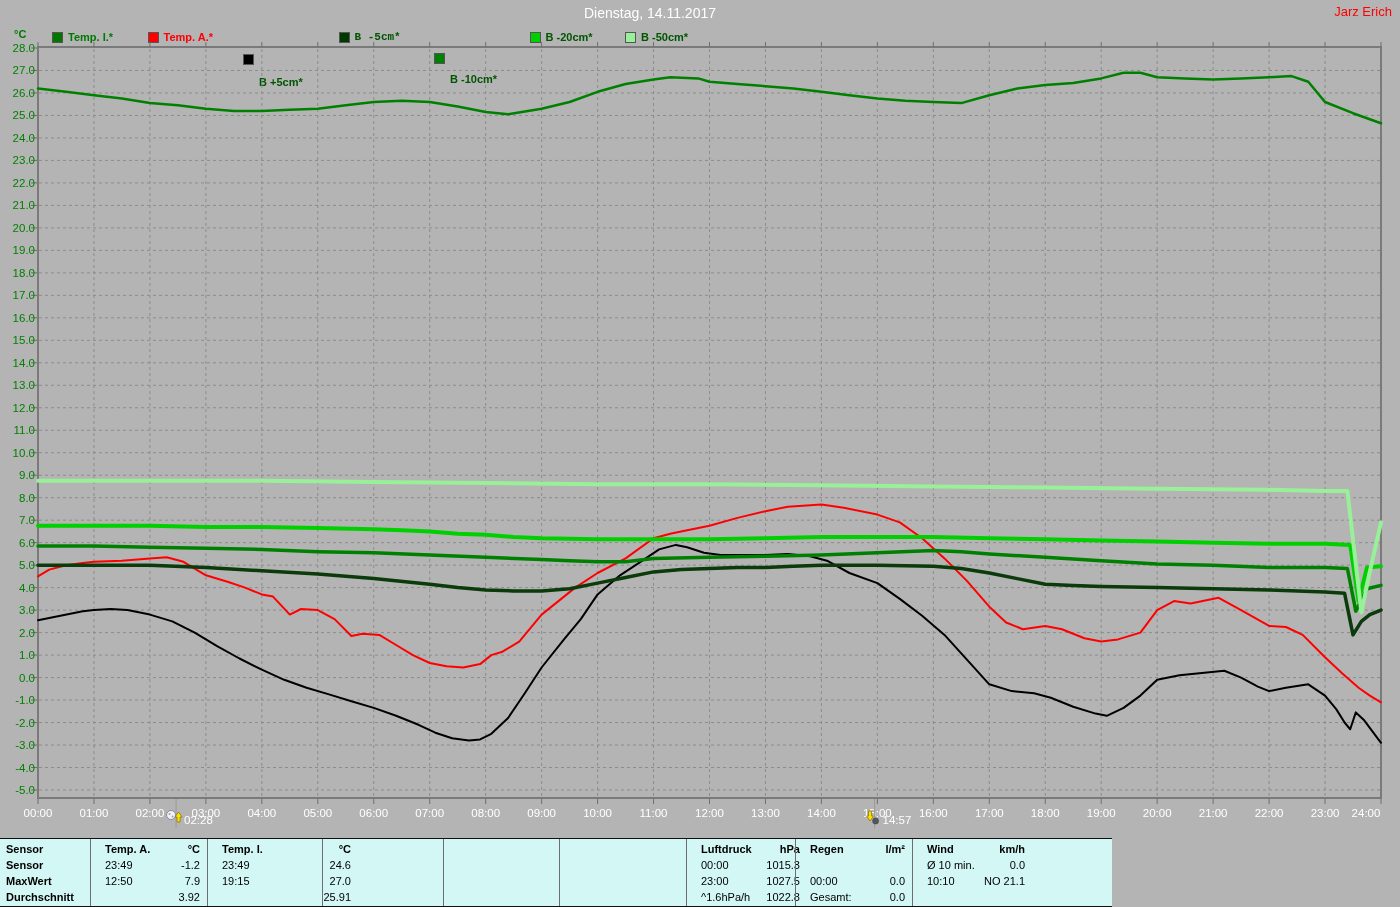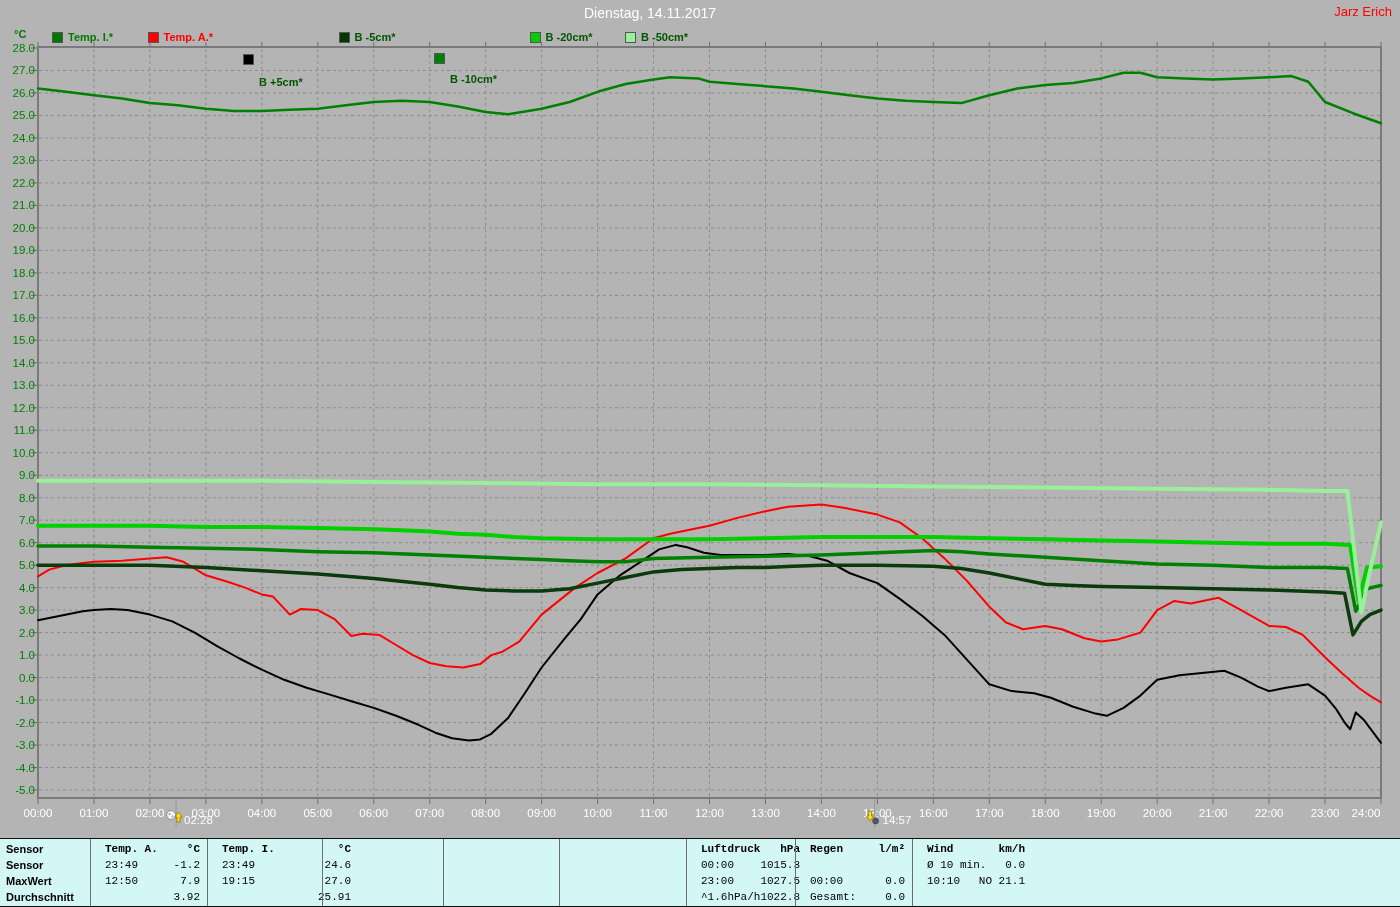--- a/index.html
+++ b/index.html
@@ -5,24 +5,24 @@
   html,body{margin:0;padding:0;}
   body{width:1400px;height:907px;background:#b4b4b4;position:relative;overflow:hidden;
        font-family:"Liberation Sans",sans-serif;-webkit-font-smoothing:none;}
   .title{position:absolute;top:5px;left:0;width:1300px;text-align:center;color:#ffffff;font-size:14px;}
   .user{position:absolute;top:4px;right:8px;color:#ff0000;font-size:13px;}
   .unit-label{position:absolute;top:28px;left:14px;color:#007a00;font-size:11px;font-weight:bold;}
   #legend{position:absolute;top:29px;left:52px;height:14px;}
   .leg-item{position:absolute;top:2px;display:flex;align-items:center;font-size:11px;font-weight:bold;white-space:nowrap;}
   .leg-sq{width:9px;height:9px;display:inline-block;margin-right:5px;border:1px solid #555;}
   #chart{position:absolute;top:0;left:0;}
-  .stats{position:absolute;top:838px;left:0;width:1400px;height:67px;background:#d2f7f5;
+  .stats{position:absolute;top:838px;left:0;width:1112px;height:67px;background:#d2f7f5;
          border-top:1px solid #101010;border-bottom:1px solid #101010;font-size:11px;color:#000;}
   .st-col{position:absolute;top:0;height:67px;}
-  .st-col.bordered{border-left:1px solid #6e6e6e;font-family:Liberation Mono, monospace;}
+  .st-col.bordered{border-left:1px solid #6e6e6e;}
   .st-row{position:absolute;left:0;right:0;height:16px;line-height:16px;white-space:nowrap;}
   .st-left{position:absolute;left:14px;}
   .st-right{position:absolute;right:8px;}
   .st-head{font-weight:bold;}
   .row-label{position:absolute;left:6px;font-weight:bold;}
 </style>
 </head>
 <body>
 
 <div class="title">Dienstag, 14.11.2017</div>
@@ -34,21 +34,21 @@
       <span style="color: rgb(0, 122, 0);">Temp. I.*</span>
     </div>
     <div class="leg-item" style="left: 95.5px;">
       <span class="leg-sq" style="background: rgb(255, 0, 0);"></span>
       <span style="color: rgb(255, 0, 0);">Temp. A.*</span>
     </div>
     <div class="leg-item" style="left: 191px;">
       <span class="leg-sq" style="background: rgb(0, 0, 0);"></span>
       <span style="color: rgb(0, 85, 0); margin-top: 45px;">B +5cm*</span>
     </div>
-    <div class="leg-item" style="left: 286.5px;">
+    <div class="leg-item" style="left: 286.5px; font-family: Liberation Mono, monospace;">
       <span class="leg-sq" style="background: rgb(0, 56, 0);"></span>
       <span style="color: rgb(0, 85, 0);">B -5cm*</span>
     </div>
     <div class="leg-item" style="left: 382px;">
       <span class="leg-sq" style="background: rgb(0, 128, 0);"></span>
       <span style="color: rgb(0, 85, 0); margin-top: 42px;">B -10cm*</span>
     </div>
     <div class="leg-item" style="left: 477.5px;">
       <span class="leg-sq" style="background: rgb(0, 208, 0);"></span>
       <span style="color: rgb(0, 85, 0);">B -20cm*</span>

